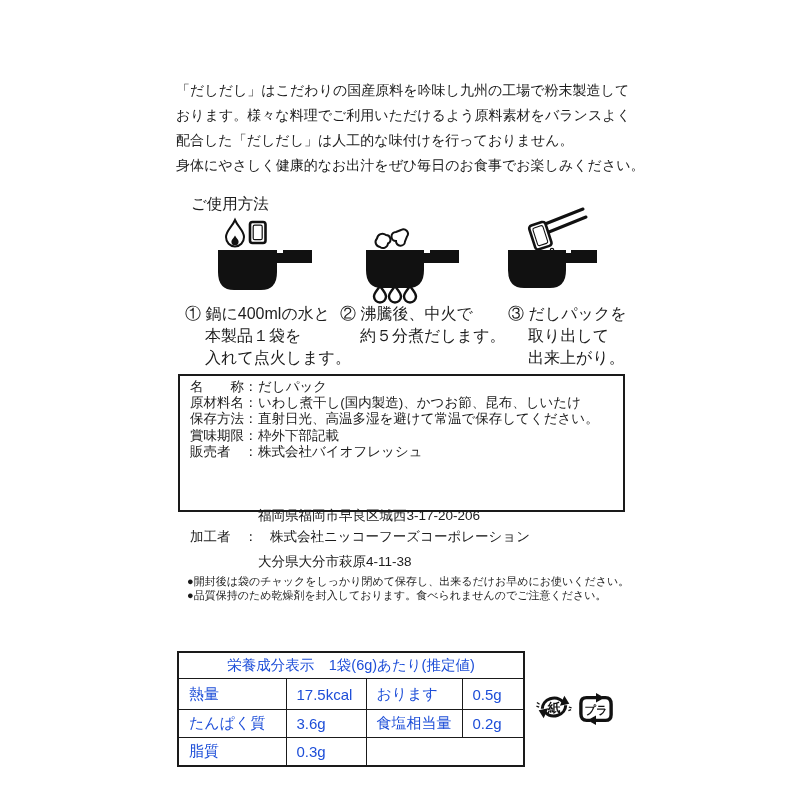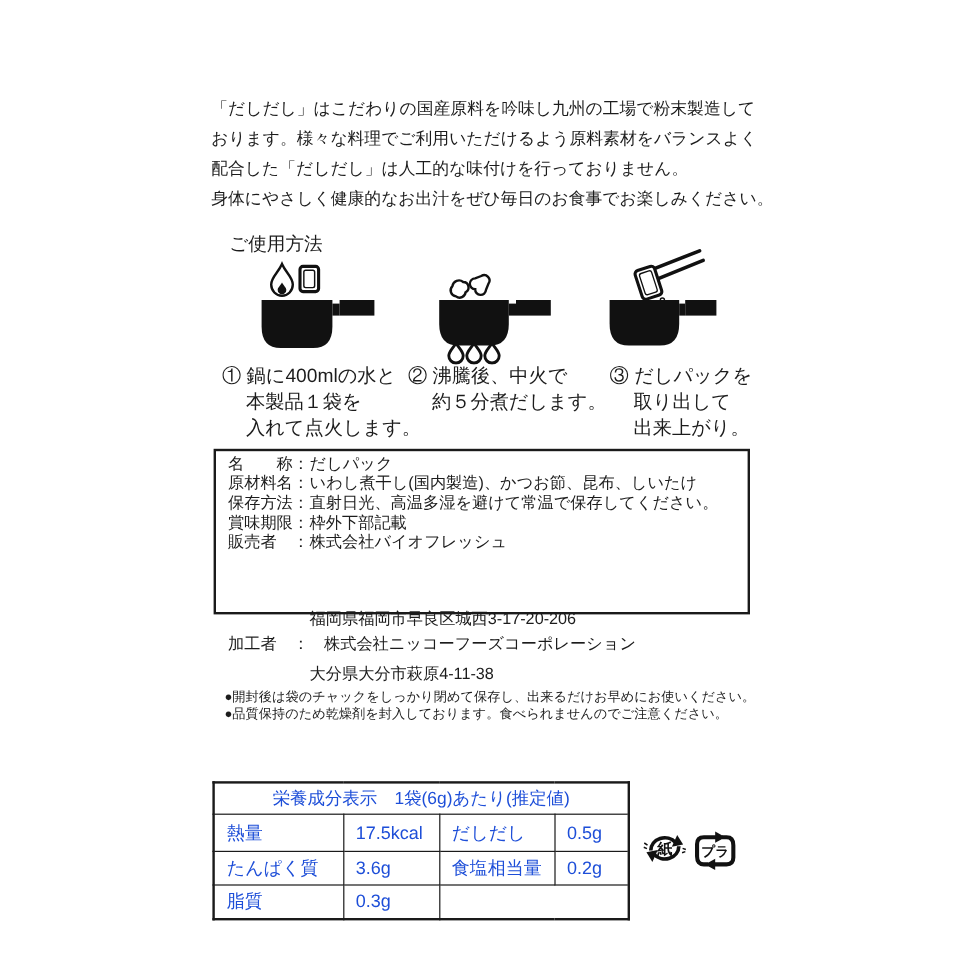--- a/index.html
+++ b/index.html
@@ -134,21 +134,21 @@
         <col style="width:96px">
         <col style="width:62px">
       </colgroup>
     <tbody>
         <tr>
       <td class="hdr" colspan="4">栄養成分表示　1袋(6g)あたり(推定値)</td>
     </tr>
     <tr class="r1">
       <td>熱量</td>
       <td>17.5kcal</td>
-      <td>だしだし</td>
+      <td>おります</td>
       <td>0.5g</td>
     </tr>
     <tr class="r2">
       <td>たんぱく質</td>
       <td>3.6g</td>
       <td>食塩相当量</td>
       <td>0.2g</td>
     </tr>
     <tr class="r3">
       <td>脂質</td>

